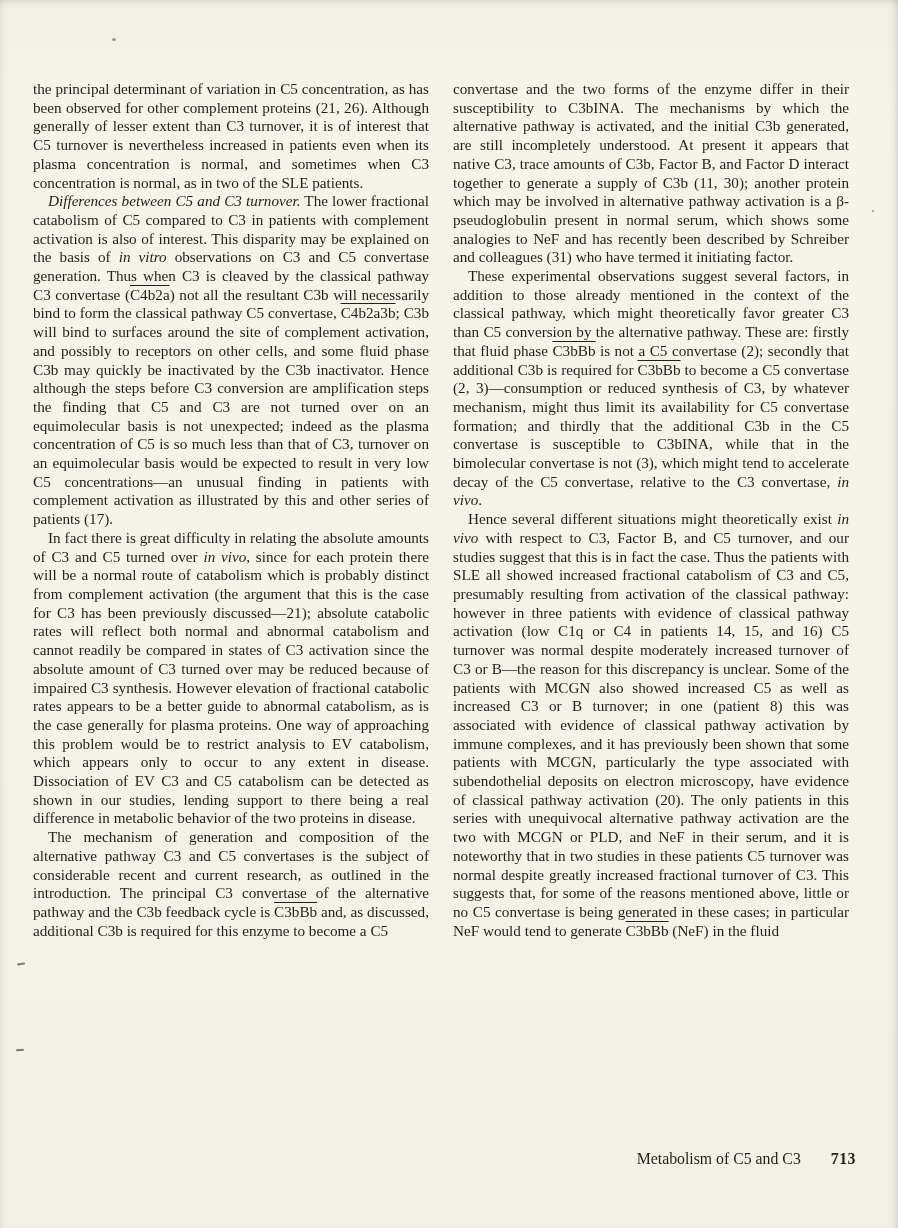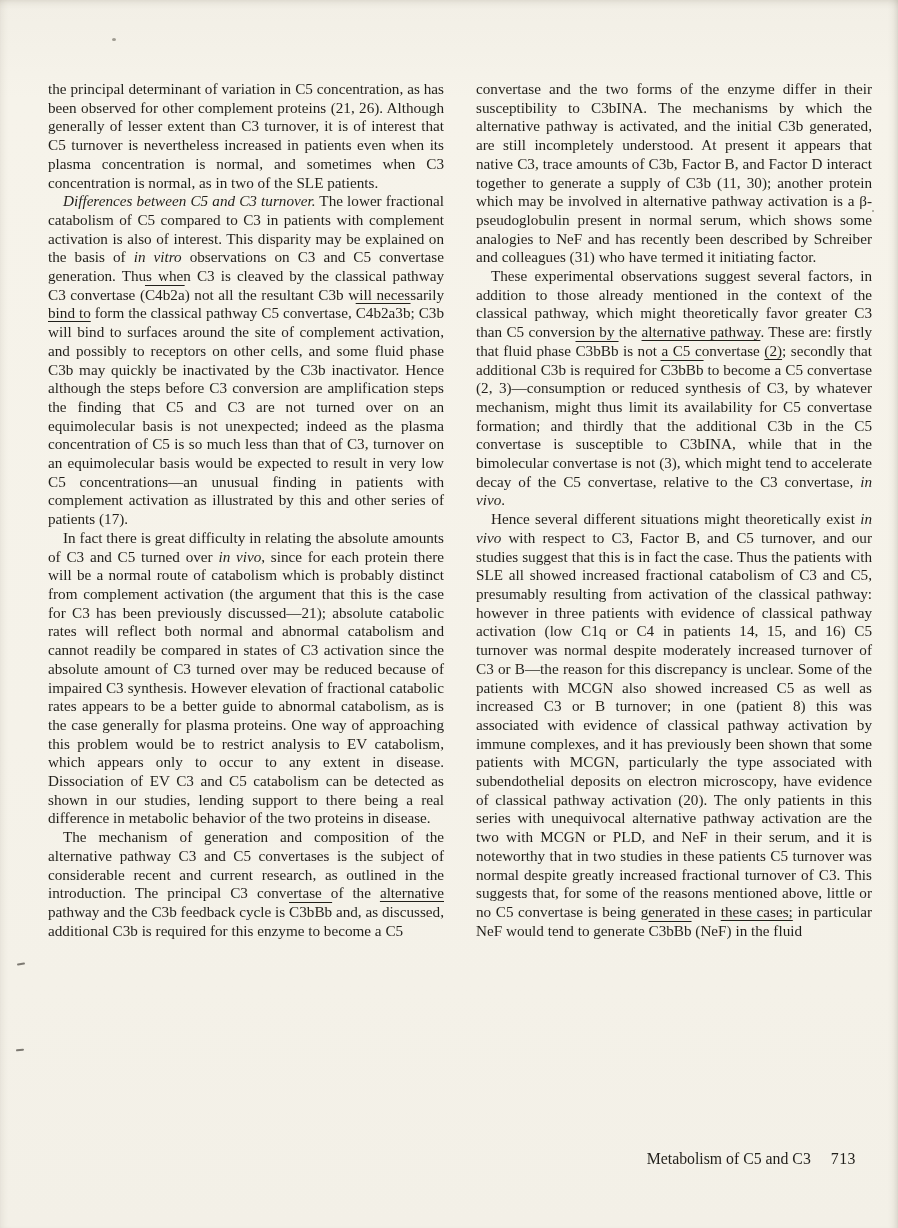--- a/index.html
+++ b/index.html
@@ -16,58 +16,58 @@
     background: linear-gradient(180deg, #f2efe6 0%, #f6f3ea 8%, #f5f2e9 60%, #f3f0e7 100%);
     box-shadow: inset -8px 0 10px -8px rgba(60,50,30,0.25),
                 inset 8px 0 10px -8px rgba(60,50,30,0.12),
                 inset 0 8px 10px -8px rgba(60,50,30,0.18);
     color: #211f1a;
     overflow: hidden;
   }
   .columns {
     position: absolute;
     top: 80px;
-    left: 48px;
+    left: 33px;
     display: flex;
-    gap: 32px;
+    gap: 24px;
   }
   .col {
     width: 396px;
     font-size: 15.2px;
     line-height: 18.7px;
     text-align: justify;
     text-justify: inter-word;
   }
   p.para { margin: 0; }
   p.para.indent { text-indent: 15px; }
   em { font-style: italic; }
   .ov {
     text-decoration: overline;
     text-decoration-thickness: 1px;
   }
   .u {
-    text-decoration: underline;
     text-decoration-thickness: 1px;
     text-underline-offset: 2.5px;
   }
   .footer {
     position: absolute;
     top: 1150px;
     left: 460px;
     width: 396px;
     text-align: right;
     font-size: 15.8px;
     color: #211f1a;
     white-space: nowrap;
   }
   .footer .journal { }
   .footer .pagenum {
     font-style: normal;
-    margin-left: 20px;
+    margin-left: 30px;
     letter-spacing: 0.5px;
+    font-weight: bold;
   }
   
   .mark {
     position: absolute;
     background: rgba(45,42,35,0.6);
     height: 2px;
     border-radius: 1px;
   }
   .mark1 { left: 17px; top: 963px; width: 8px; transform: rotate(-8deg); }
   .mark2 { left: 16px; top: 1049px; width: 8px; transform: rotate(-6deg); }

